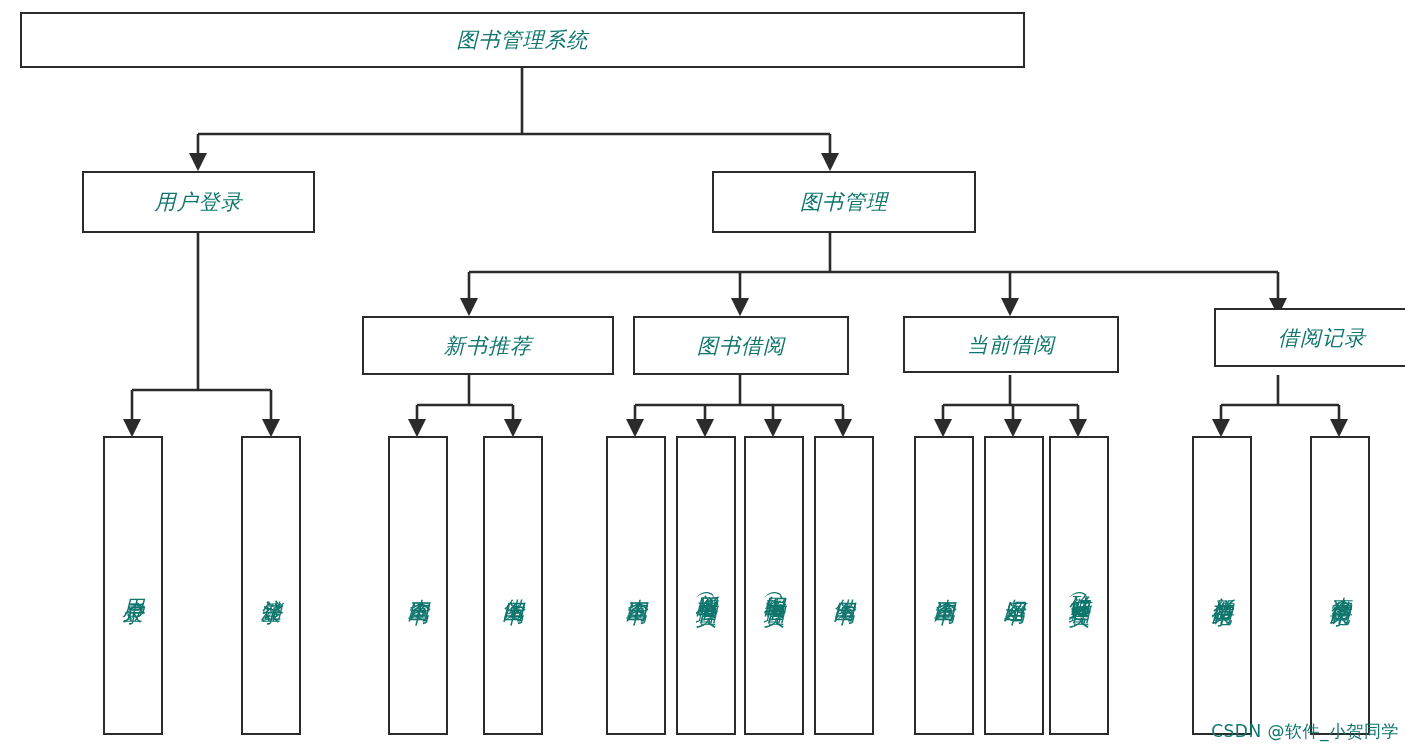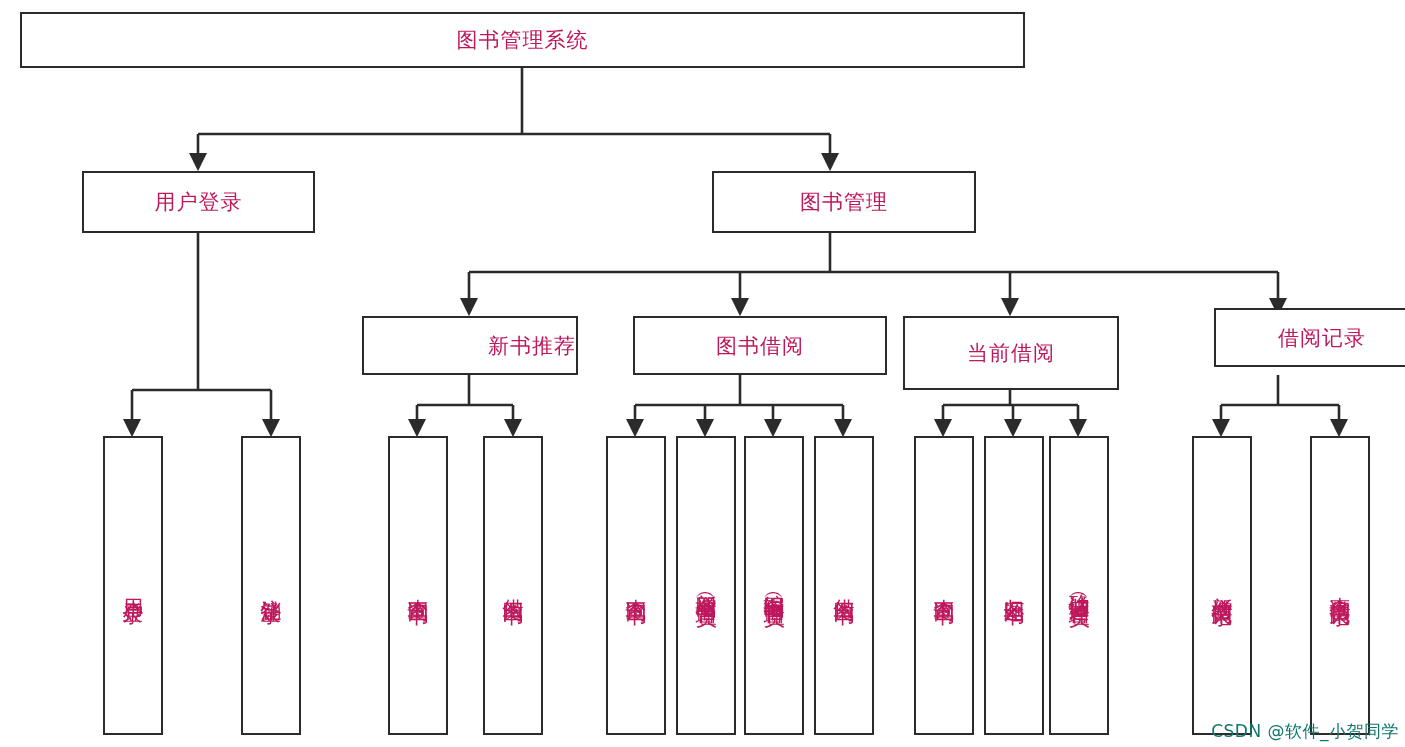--- a/index.html
+++ b/index.html
@@ -16,21 +16,22 @@
     overflow: hidden;
   }
   .node {
     position: absolute;
     box-sizing: border-box;
     border: 2px solid #2b2b2b;
     background: #ffffff;
     display: flex;
     align-items: center;
     justify-content: center;
-    color: #be185d;
+    color: #0f766e;
+    font-style: italic;
   }
   .node.horiz {
     font-size: 21px;
     letter-spacing: 1px;
     white-space: nowrap;
   }
   .node.vert {
     writing-mode: vertical-rl;
     text-orientation: upright;
     font-size: 21px;
@@ -125,27 +126,27 @@
     <span>图书管理系统</span>
   </div>
 
   <div class="node horiz" style="left:82px; top:171px; width:233px; height:62px;">
     <span>用户登录</span>
   </div>
   <div class="node horiz" style="left:712px; top:171px; width:264px; height:62px;">
     <span>图书管理</span>
   </div>
 
-  <div class="node horiz" style="left:362px; top:316px; width:216px; height:59px;justify-content:flex-end;">
+  <div class="node horiz" style="left:362px; top:316px; width:252px; height:59px;">
     <span>新书推荐</span>
   </div>
-  <div class="node horiz" style="left:633px; top:316px; width:254px; height:59px;">
+  <div class="node horiz" style="left:633px; top:316px; width:216px; height:59px;">
     <span>图书借阅</span>
   </div>
-  <div class="node horiz" style="left:903px; top:316px; width:216px; height:74px;">
+  <div class="node horiz" style="left:903px; top:316px; width:216px; height:57px;">
     <span>当前借阅</span>
   </div>
   <div class="node horiz" style="left:1171px; top:308px; width:216px; height:59px;margin-left:43px;">
     <span>借阅记录</span>
   </div>
 
   <div class="node vert" style="left:103px; top:436px; width:60px; height:299px;">
     <span class="vtext">用户登录</span>
   </div>
   <div class="node vert" style="left:241px; top:436px; width:60px; height:299px;">

